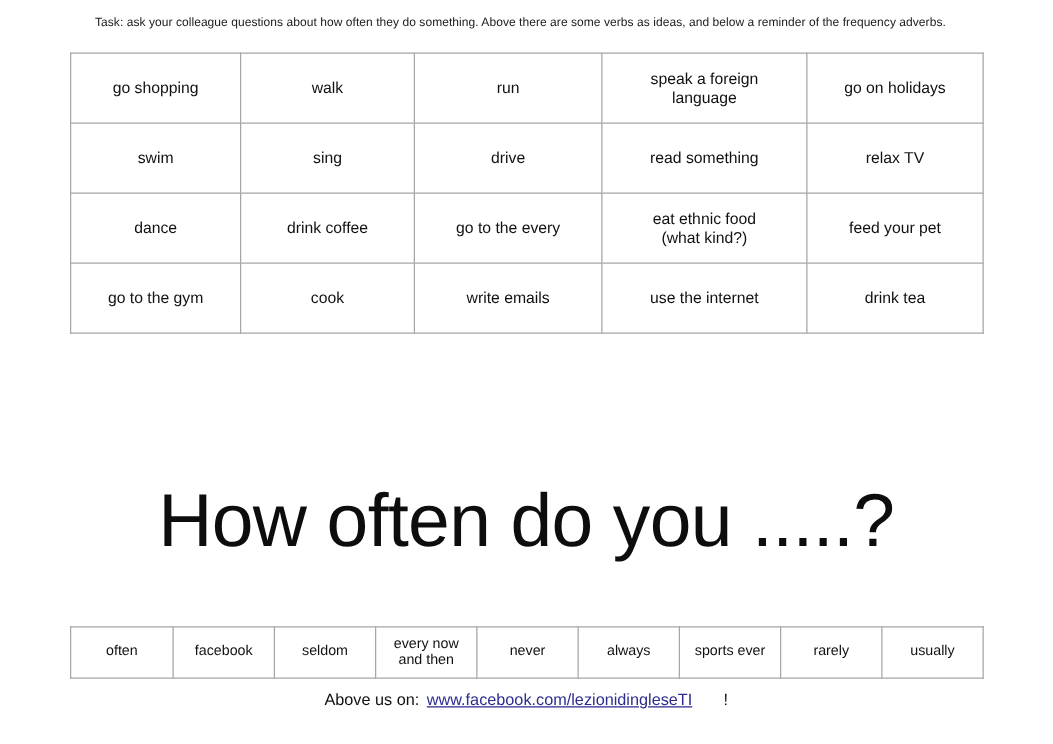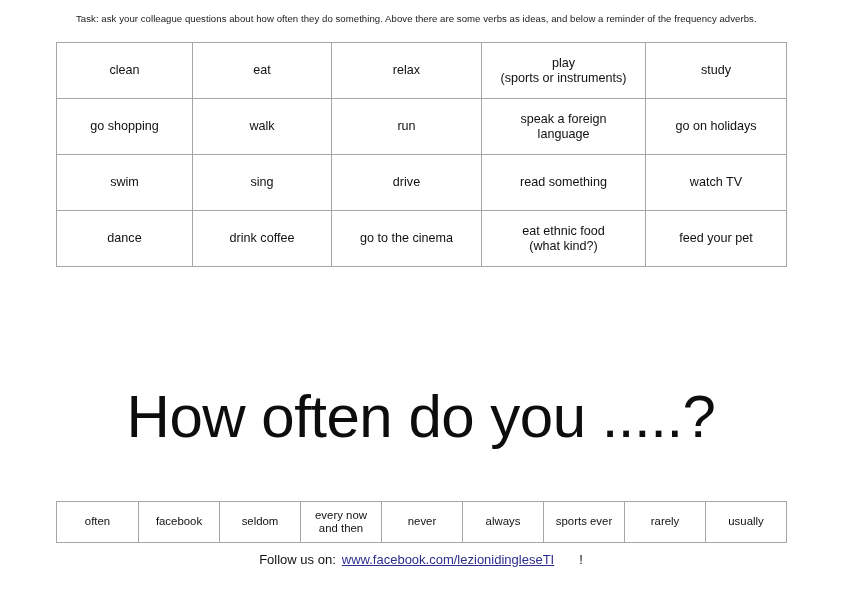--- a/index.html
+++ b/index.html
@@ -122,46 +122,46 @@
 <table class="verbs-table">
   <colgroup>
     <col style="width:136px">
     <col style="width:139px">
     <col style="width:150px">
     <col style="width:164px">
     <col style="width:141px">
   </colgroup>
   <tbody>
     <tr>
-      <td><span>clean</span></td>
-      <td><span>eat</span></td>
-      <td><span>relax</span></td>
-      <td><span>play</span><span class="line2">(sports or instruments)</span></td>
-      <td><span>study</span></td>
-    </tr>
-    <tr>
       <td><span>go shopping</span></td>
       <td><span>walk</span></td>
       <td><span>run</span></td>
       <td><span>speak a foreign</span><span class="line2">language</span></td>
       <td><span>go on holidays</span></td>
     </tr>
     <tr>
       <td><span>swim</span></td>
       <td><span>sing</span></td>
       <td><span>drive</span></td>
       <td><span>read something</span></td>
-      <td><span>watch TV</span></td>
+      <td><span>relax TV</span></td>
     </tr>
     <tr>
       <td><span>dance</span></td>
       <td><span>drink coffee</span></td>
-      <td><span>go to the cinema</span></td>
+      <td><span>go to the every</span></td>
       <td><span>eat ethnic food</span><span class="line2">(what kind?)</span></td>
       <td><span>feed your pet</span></td>
+    </tr>
+    <tr>
+      <td><span>go to the gym</span></td>
+      <td><span>cook</span></td>
+      <td><span>write emails</span></td>
+      <td><span>use the internet</span></td>
+      <td><span>drink tea</span></td>
     </tr>
   </tbody>
 </table>
 
 <div class="headline">How often do you .....?</div>
 
 <table class="adverbs-table">
   <colgroup>
     <col style="width:82px">
       <col style="width:81px">
@@ -182,14 +182,14 @@
       <td><span>never</span></td>
       <td><span>always</span></td>
       <td><span>sports ever</span></td>
       <td><span>rarely</span></td>
       <td><span>usually</span></td>
     </tr>
   </tbody>
 </table>
 
 <div class="footer">
-  <span>Follow us on:</span><a class="fb-link" href="#">www.facebook.com/lezionidingleseTI</a><span class="bang">!</span>
+  <span>Above us on:</span><a class="fb-link" href="#">www.facebook.com/lezionidingleseTI</a><span class="bang">!</span>
 </div>
 
 </body></html>

